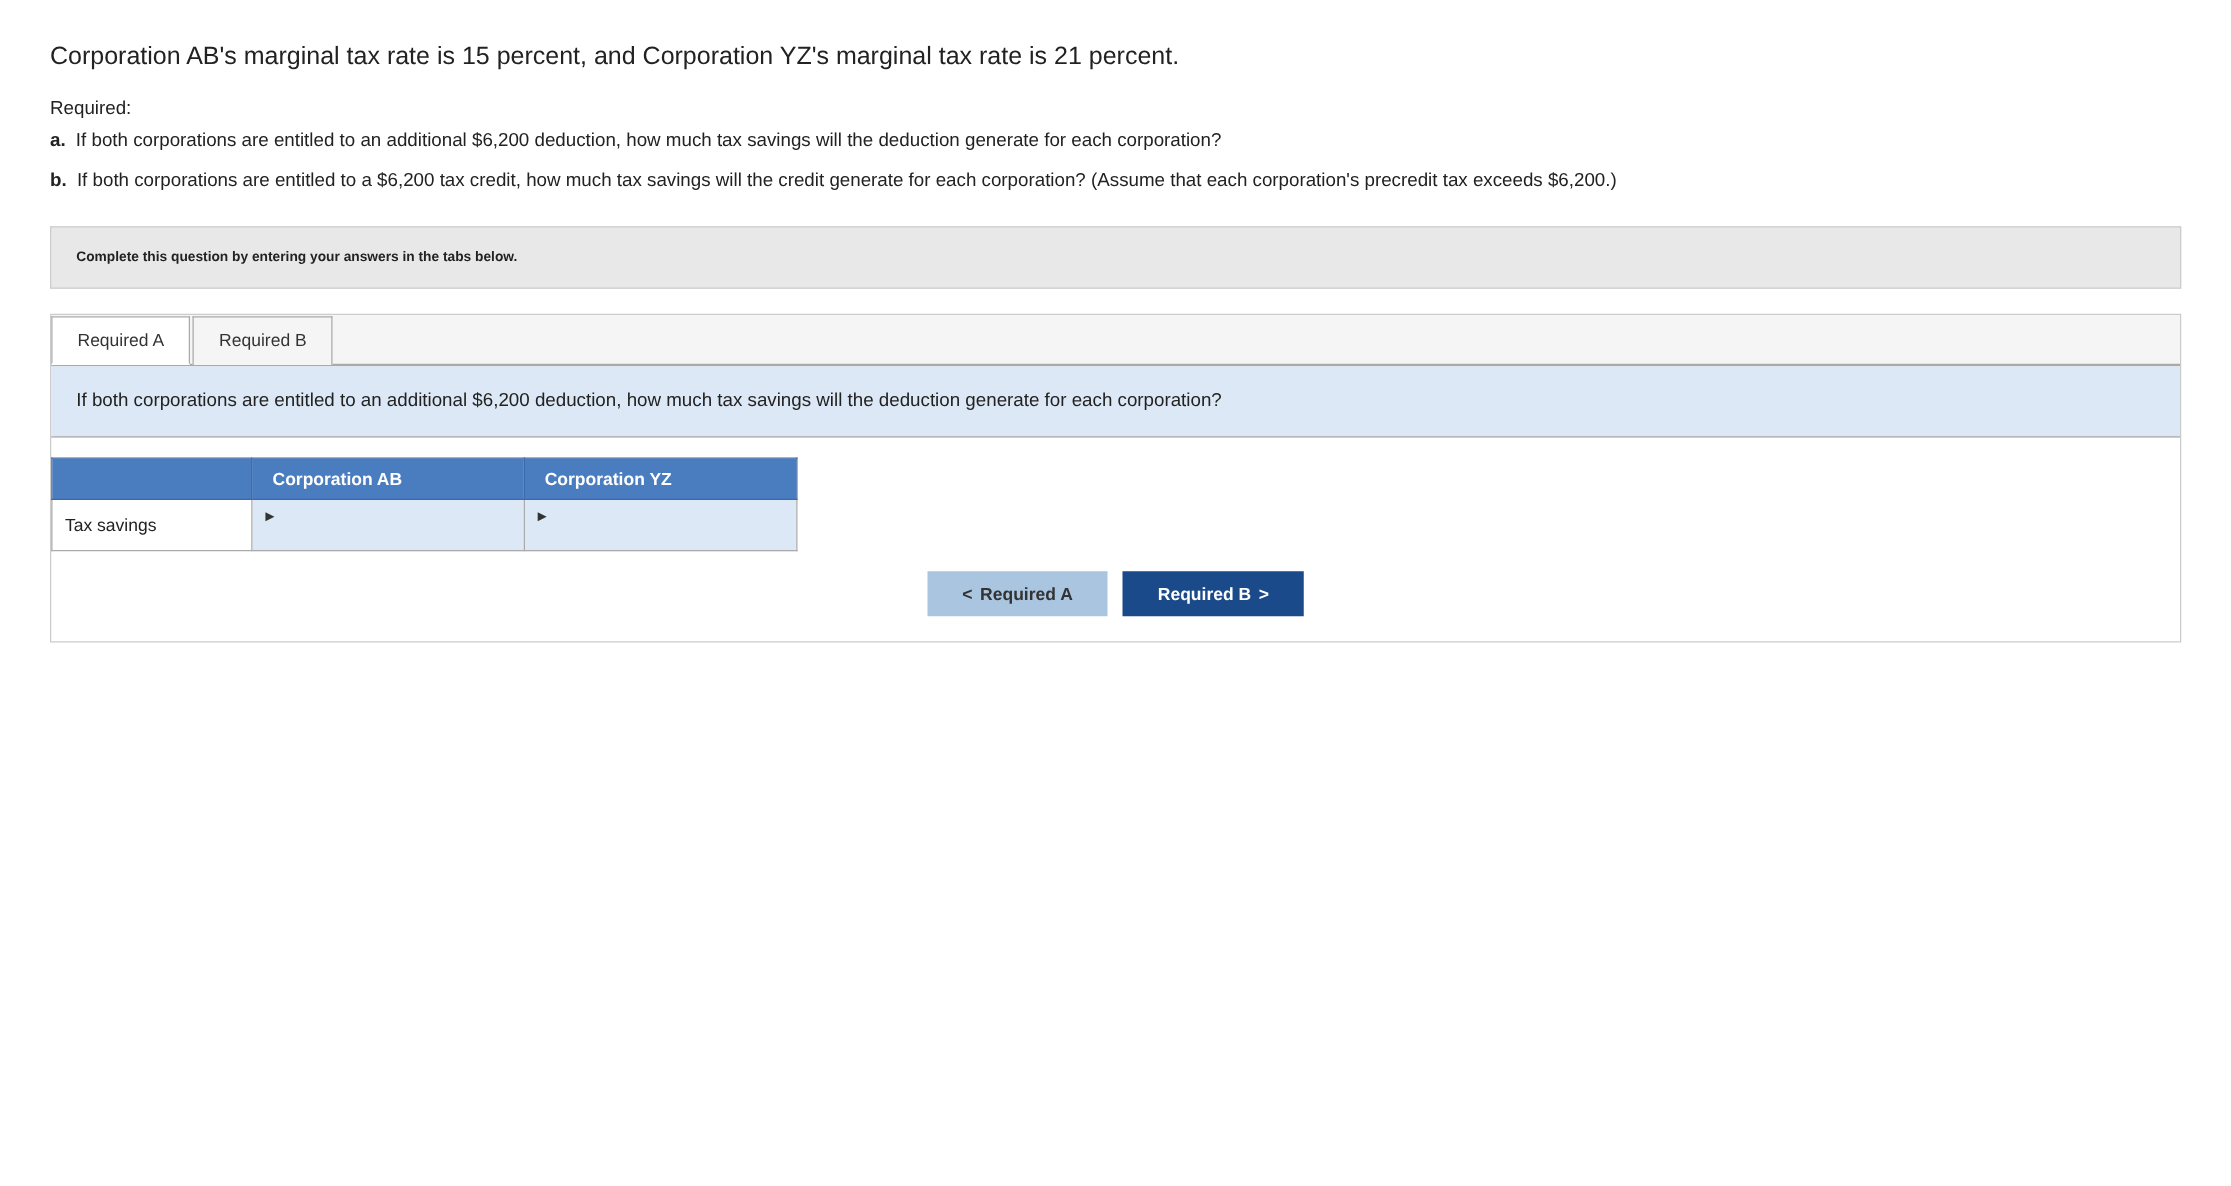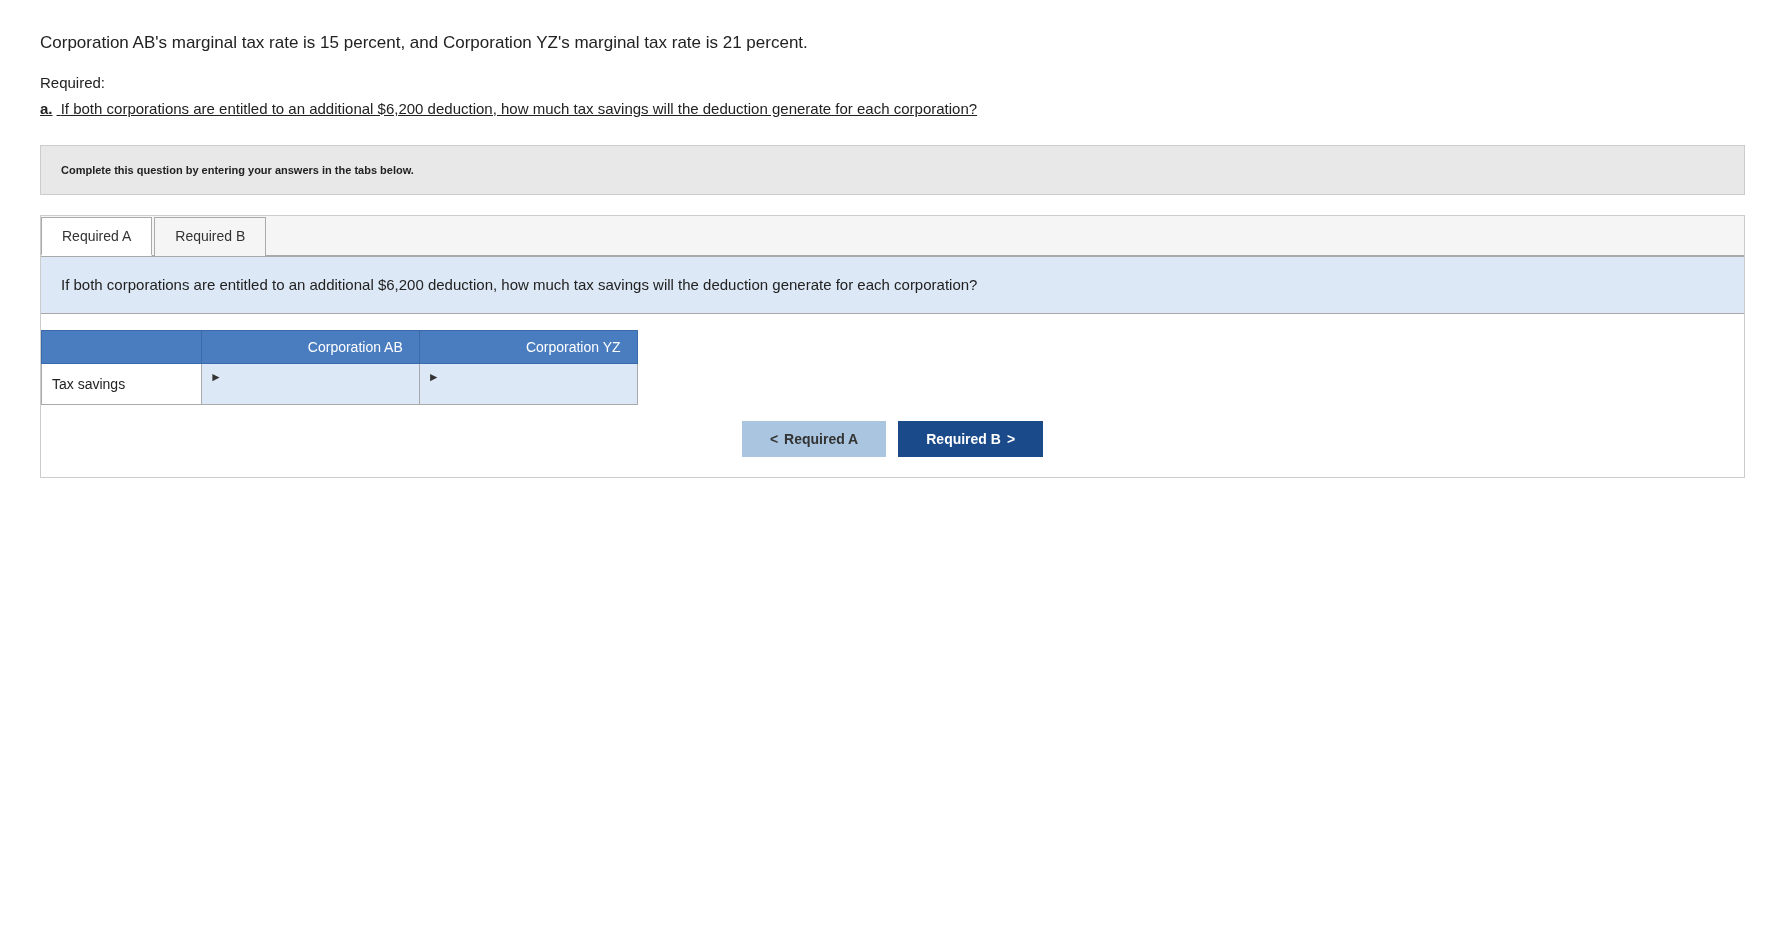--- a/index.html
+++ b/index.html
@@ -12,21 +12,21 @@
       font-family: Arial, sans-serif;
       font-size: 15px;
       color: #222;
       background: #fff;
       padding: 30px 40px;
       max-width: 1785px;
     }
 
     .intro-text {
       margin-bottom: 18px;
-      font-size: 17px;
+      font-size: 20px;
       line-height: 1.5;
     }
 
     .required-section {
       margin-bottom: 24px;
     }
 
     .required-section .required-label {
       font-weight: normal;
       margin-bottom: 6px;
@@ -35,21 +35,20 @@
     .required-section ol {
       list-style: none;
       padding: 0;
     }
 
     .required-section ol li {
       padding-left: 20px;
       margin-bottom: 8px;
       line-height: 1.6;
       text-indent: -20px;
-      text-decoration: underline;
     }
 
     .required-section ol li .letter {
       font-weight: bold;
       margin-right: 4px;
     }
 
     .complete-box {
       background: #e8e8e8;
       border: 1px solid #ccc;
@@ -104,22 +103,22 @@
     }
 
     .answer-table {
       border-collapse: collapse;
       min-width: 400px;
     }
 
     .answer-table th {
       background: #4a7dbf;
       color: #fff;
-      font-weight: normal;
-      text-align: right;
+      font-weight: bold;
+      text-align: left;
       padding: 8px 16px;
       border: 1px solid #3a6aaa;
       font-size: 14px;
     }
 
     .answer-table th.empty-header {
       background: #4a7dbf;
       min-width: 160px;
     }
 
@@ -189,20 +188,24 @@
 <body>
 
 <p class="intro-text">Corporation AB's marginal tax rate is 15 percent, and Corporation YZ's marginal tax rate is 21 percent.</p>
 
 <div class="required-section">
   <p class="required-label">Required:</p>
   <ol>
     <li>
       <span class="letter">a.</span>
       <span>If both corporations are entitled to an additional $6,200 deduction, how much tax savings will the deduction generate for each corporation?</span>
+    </li>
+    <li>
+      <span class="letter">b.</span>
+      <span>If both corporations are entitled to a $6,200 tax credit, how much tax savings will the credit generate for each corporation? (Assume that each corporation's precredit tax exceeds $6,200.)</span>
     </li>
   </ol>
 </div>
 
 <div class="complete-box">
   <span>Complete this question by entering your answers in the tabs below.</span>
 </div>
 
 <div class="tabs-container">
   <div class="tab-row">

